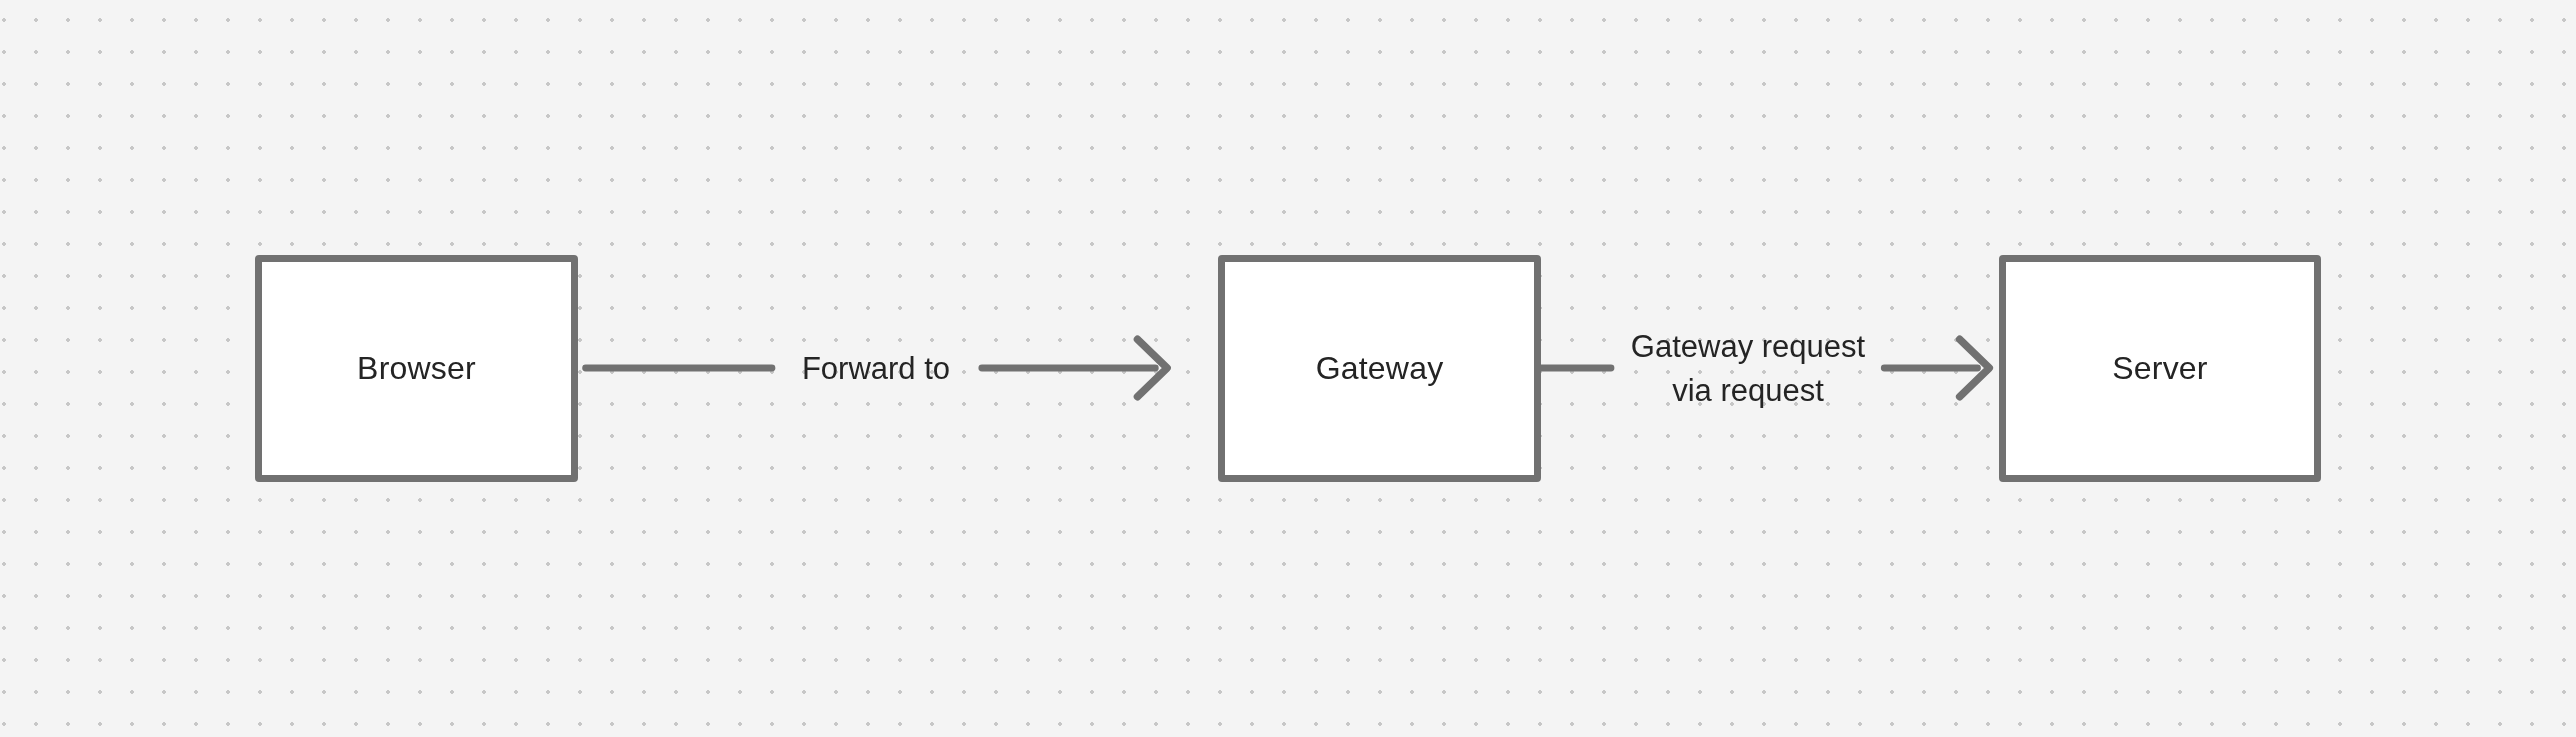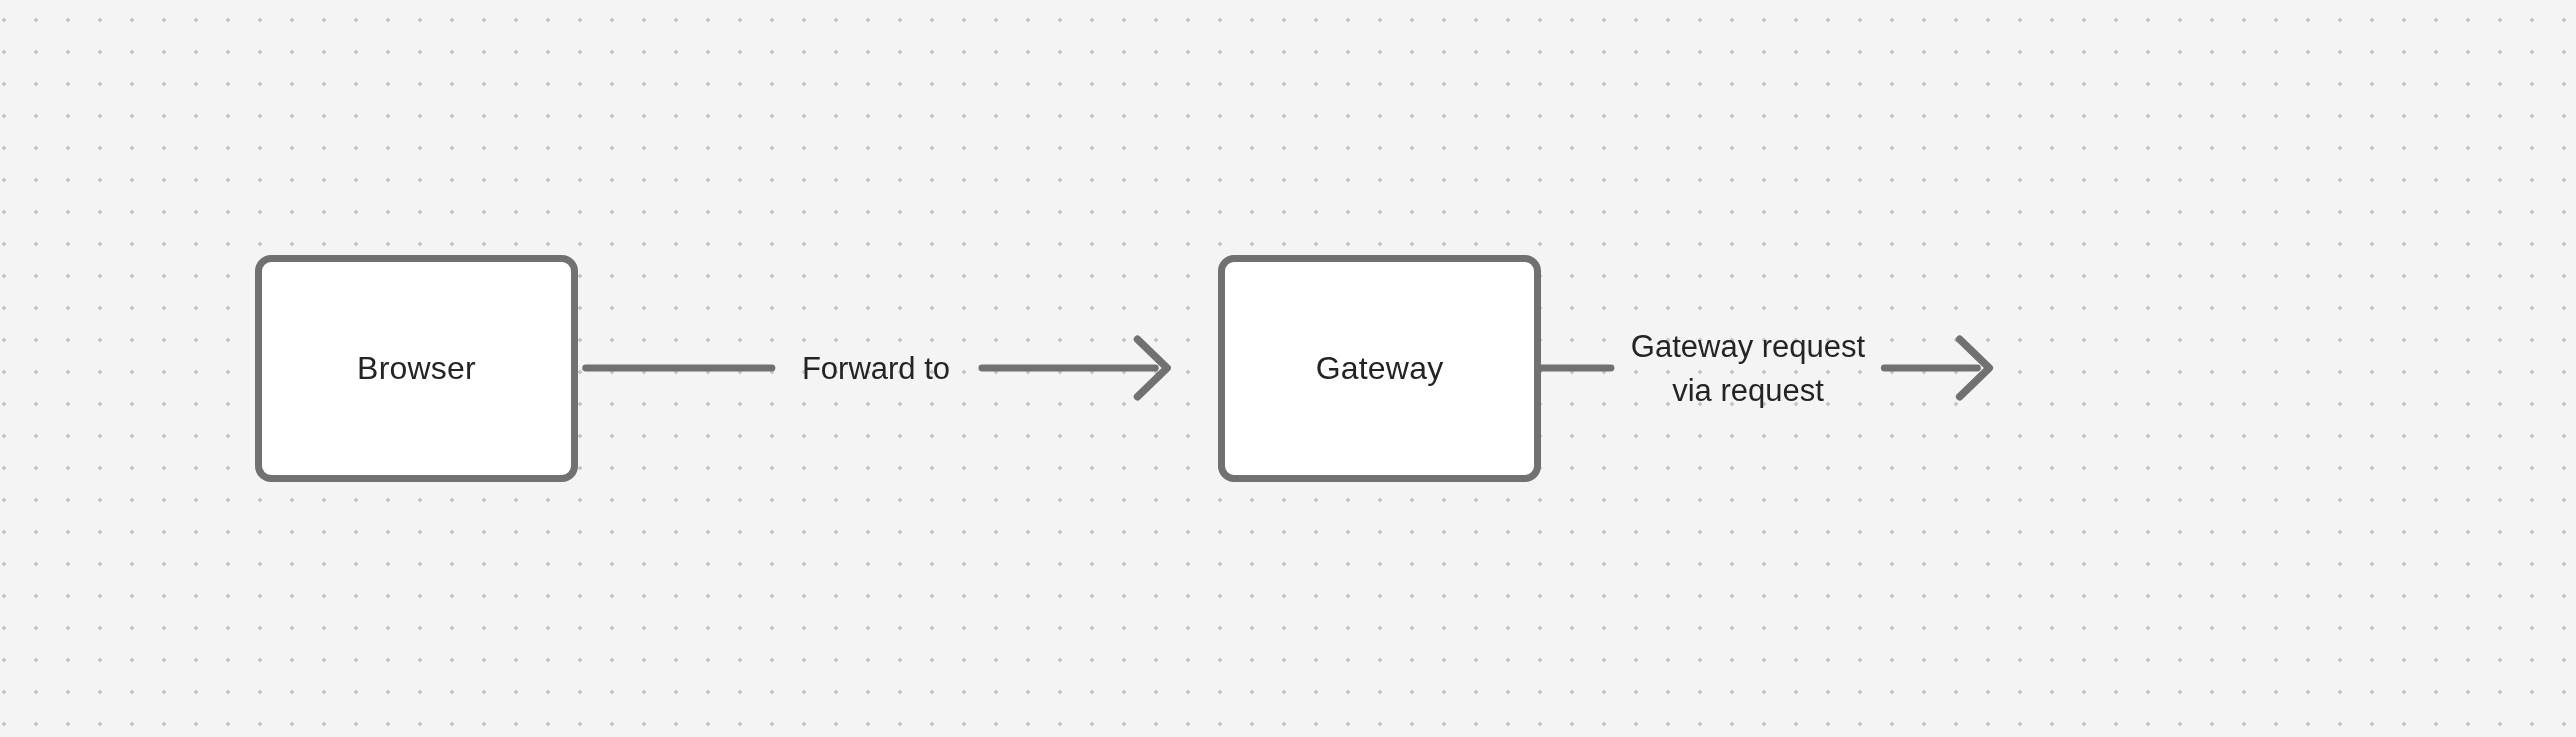--- a/index.html
+++ b/index.html
@@ -37,21 +37,21 @@
     fill: none;
     stroke: var(--shape-stroke);
     stroke-width: 7.5;
     stroke-linecap: round;
     stroke-linejoin: round;
   }
   .node {
     position: absolute;
     background: var(--shape-fill);
     border: 7px solid var(--shape-stroke);
-    border-radius: 16px;
+    border-radius: 4px;
     display: flex;
     align-items: center;
     justify-content: center;
   }
   .node-label {
     font-size: 32px;
     color: var(--label-text);
     letter-spacing: 0.2px;
   }
   .edge-label {
@@ -83,20 +83,23 @@
   </svg>
 
   <div class="node" style="left:255px; top:255px; width:323px; height:227px;">
     <span class="node-label">Browser</span>
   </div>
 
   <div class="node" style="left:1218px; top:255px; width:323px; height:227px;">
     <span class="node-label">Gateway</span>
   </div>
 
+  <div class="node" style="left:1999px; top:255px; width:322px; height:227px;">
+    <span class="node-label">Server</span>
+  </div>
 
   <div class="edge-label" style="left:876px; top:369px;">
     <div>Forward to</div>
   </div>
 
   <div class="edge-label" style="left:1748px; top:369px;">
     <div>Gateway request</div>
     <div>via request</div>
   </div>
 

